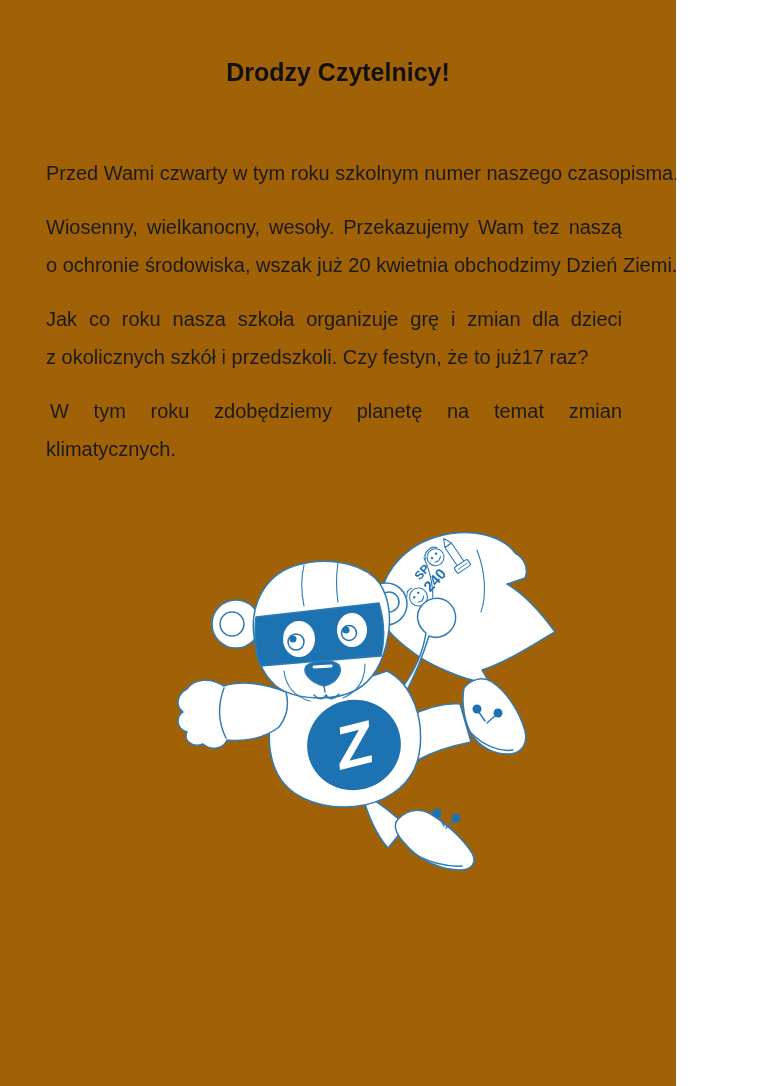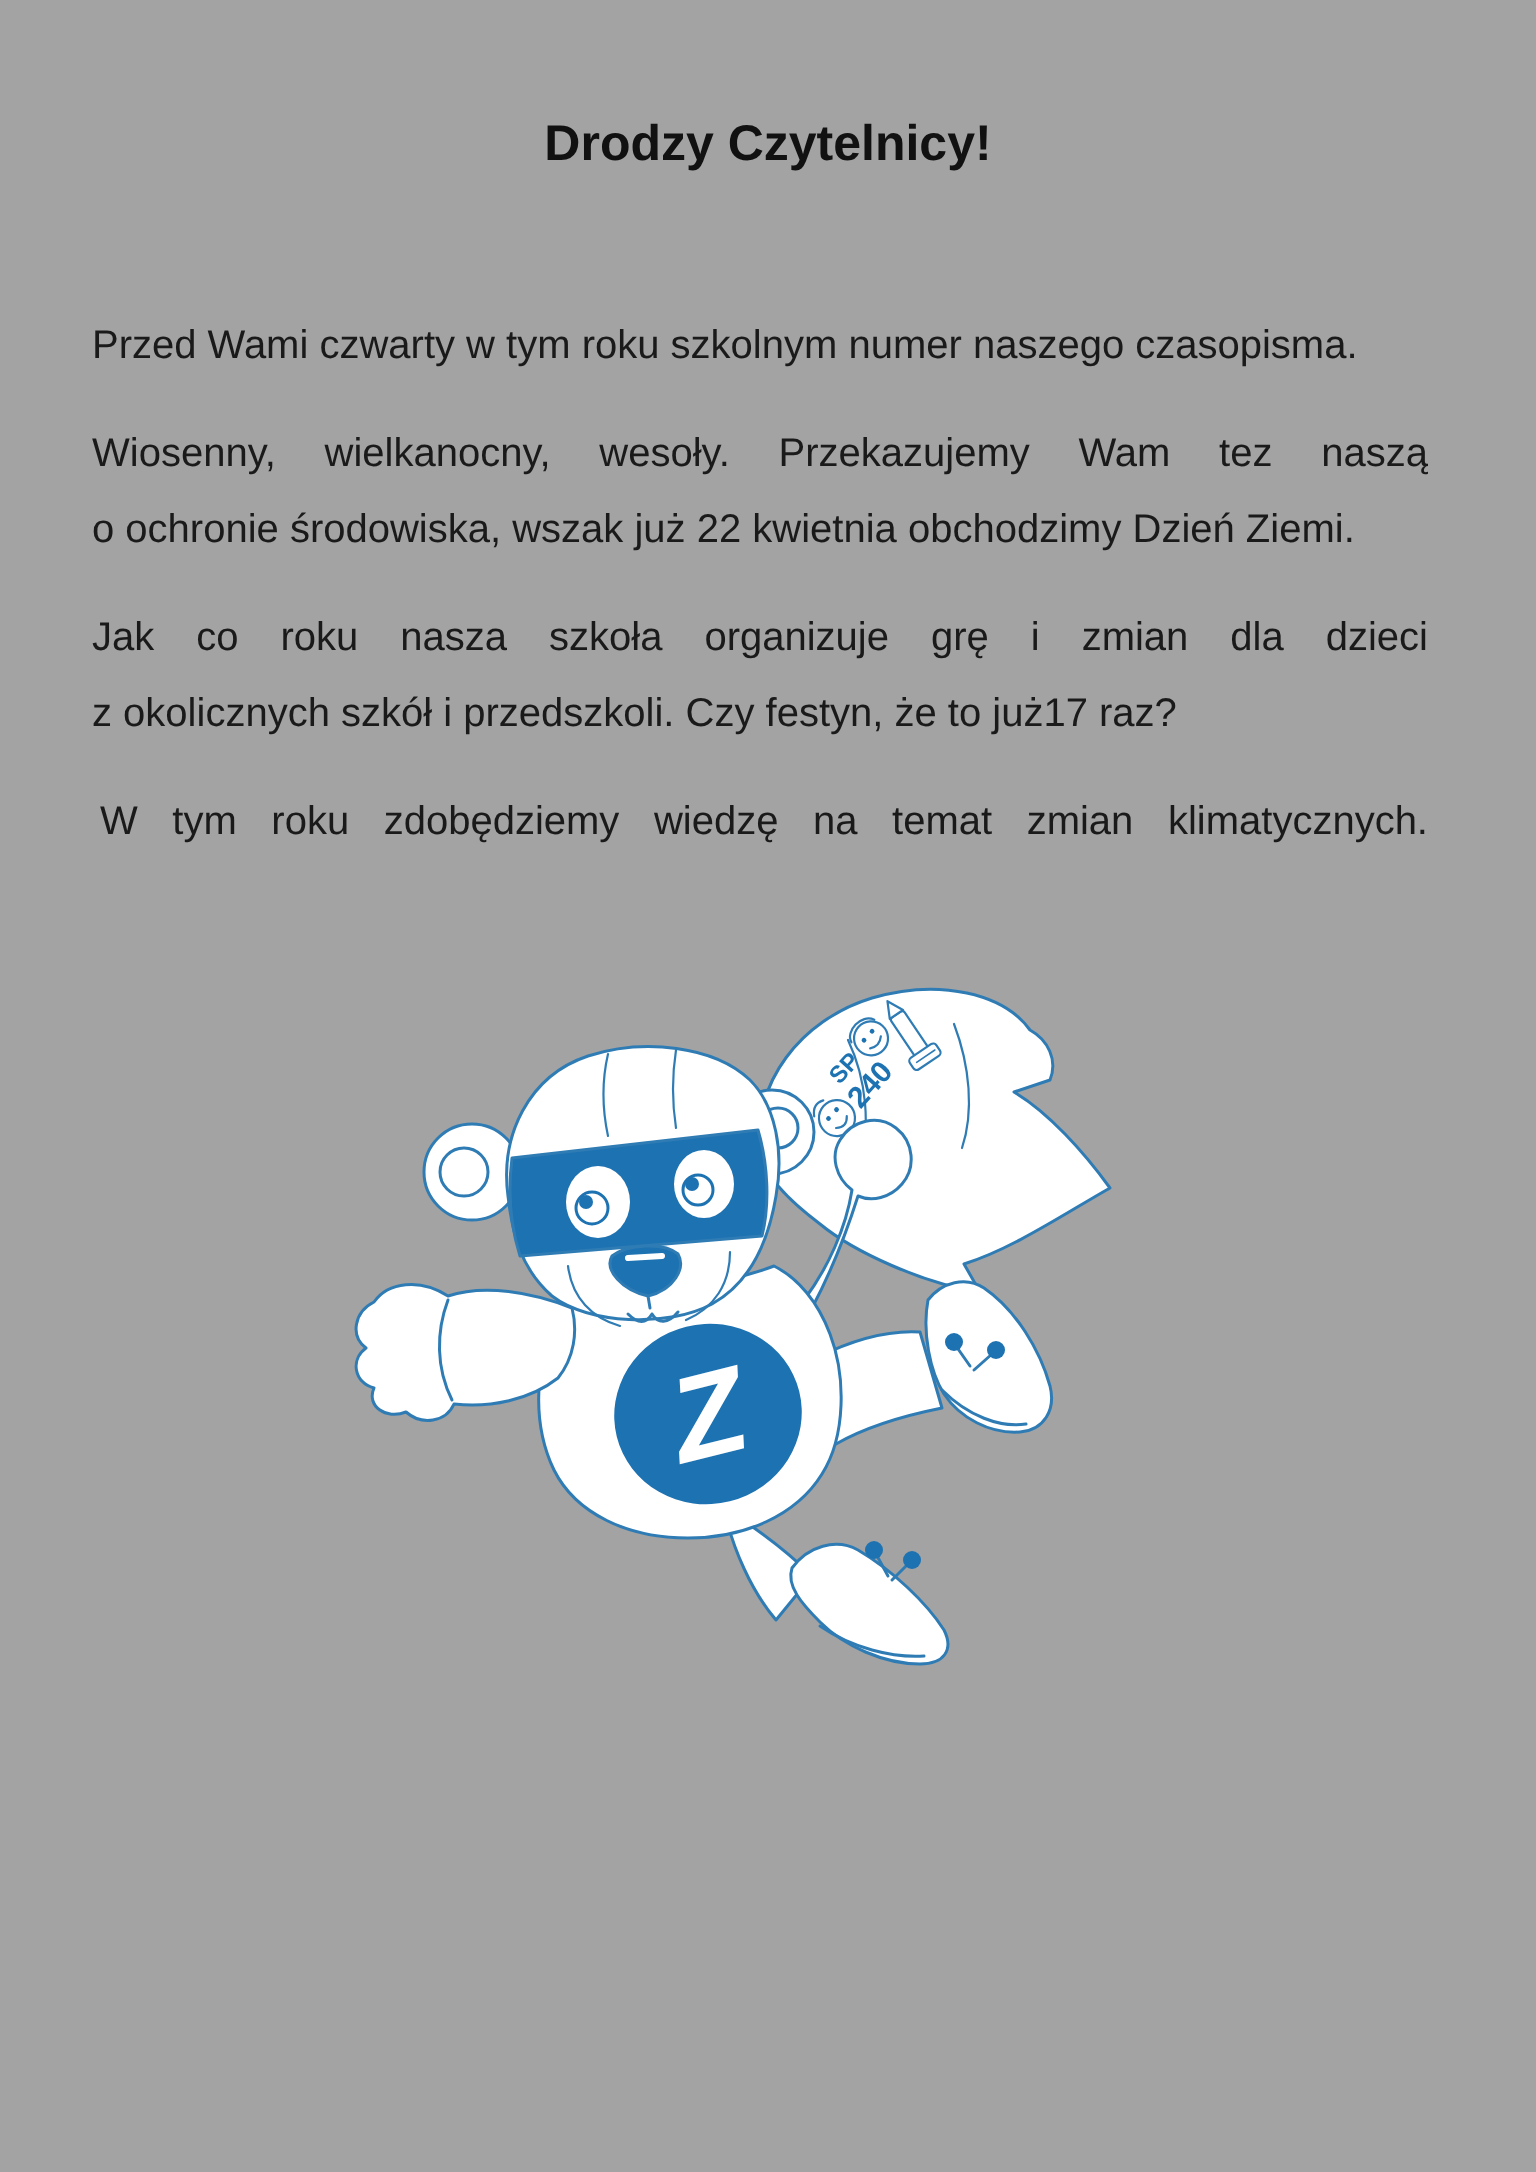--- a/index.html
+++ b/index.html
@@ -1,19 +1,19 @@
 <!DOCTYPE html>
 <html><head>
 <meta charset="utf-8">
 <style>
   html,body { margin:0; padding:0; background:#ffffff; }
   .page {
     position:relative;
-    width:768px; height:1086px;
-    background:#a3a3a3;
+    width:676px; height:1086px;
+    background:#a16207;
     color:#1a1a1a;
     font-family:"Liberation Sans", sans-serif;
     overflow:hidden;
   }
   .title {
     margin:0 0 62px 0;
     padding-top:52px;
     font-size:25px;
     font-weight:bold;
     line-height:40px;
@@ -47,28 +47,28 @@
 <div class="page">
 
   <h1 class="title">Drodzy Czytelnicy!</h1>
 
   <div class="body-text">
     <p class="para">
       <span class="line">Przed Wami czwarty w tym roku szkolnym numer naszego czasopisma.</span>
     </p>
     <p class="para">
       <span class="line jline">Wiosenny, wielkanocny, wesoły. Przekazujemy Wam tez naszą</span>
-      <span class="line">o ochronie środowiska, wszak już 22 kwietnia obchodzimy Dzień Ziemi.</span>
+      <span class="line">o ochronie środowiska, wszak już 20 kwietnia obchodzimy Dzień Ziemi.</span>
     </p>
     <p class="para">
       <span class="line jline">Jak co roku nasza szkoła organizuje grę i zmian dla dzieci</span>
       <span class="line">z okolicznych szkół i przedszkoli. Czy festyn, że to już17 raz?</span>
     </p>
     <p class="para">
-      <span class="line jline indent">W tym roku zdobędziemy wiedzę na temat zmian klimatycznych.</span>
+      <span class="line jline indent">W tym roku zdobędziemy planetę na temat zmian klimatycznych.</span>
     </p>
   </div>
 
   <div class="illustration">
     <svg width="395" height="358" viewBox="0 0 395 358" xmlns="http://www.w3.org/2000/svg">
       <g fill="#ffffff" stroke="#2f7cb5" stroke-width="1.5" stroke-linejoin="round" stroke-linecap="round">
 
         <path d="M208 100 C204 66 228 34 264 23 C298 13 330 21 343 39
                  C352 44 357 54 353 64 L335 70
                  C352 80 370 100 383 118

